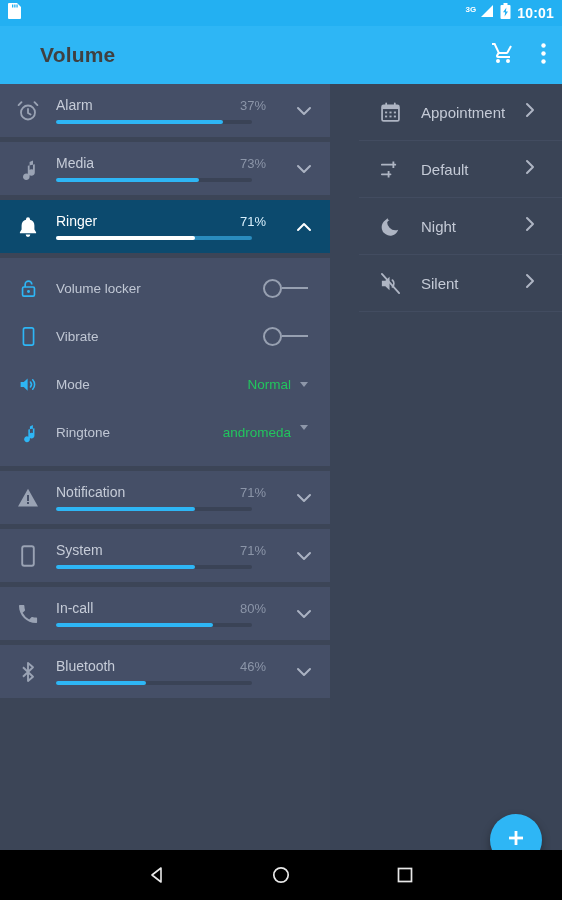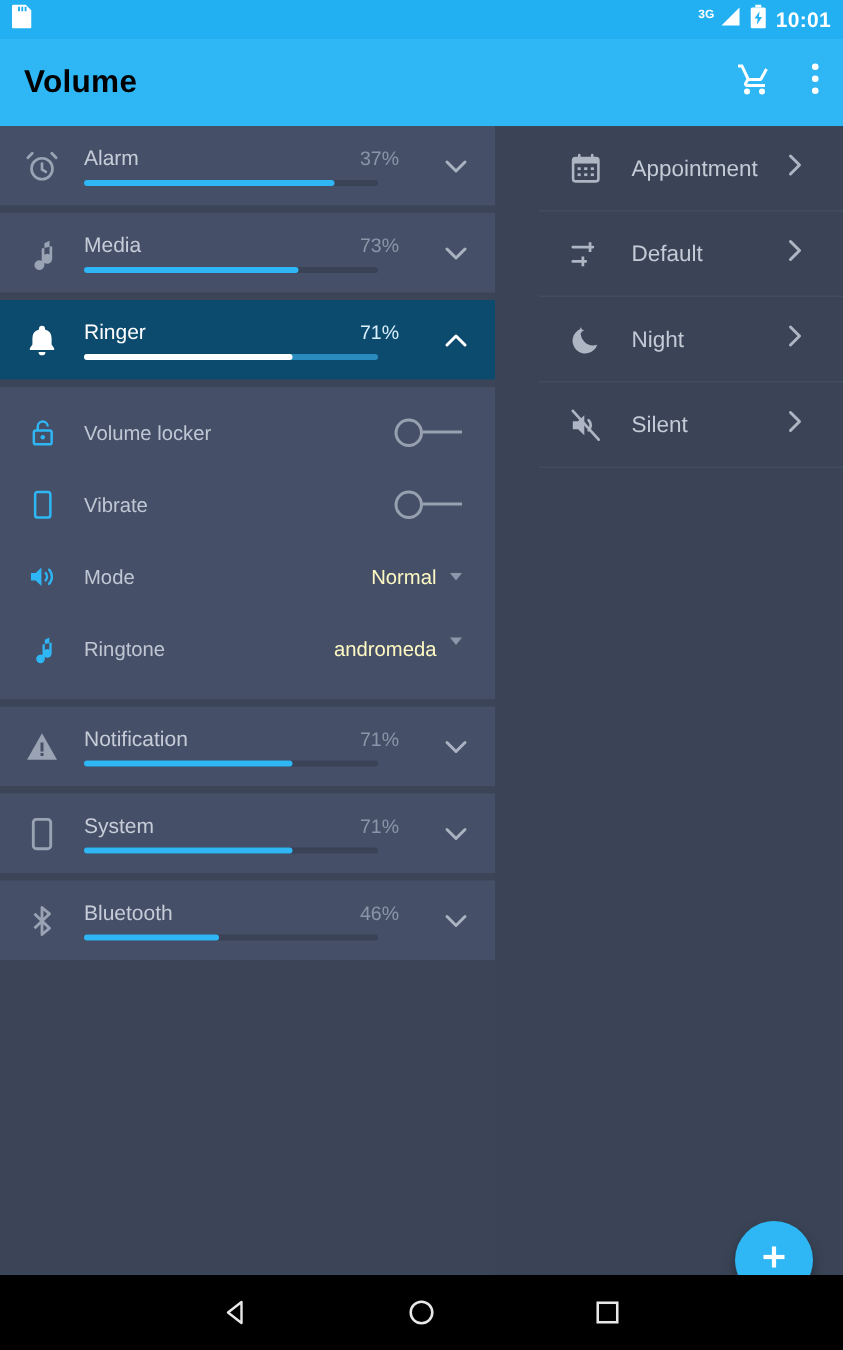--- a/index.html
+++ b/index.html
@@ -20,21 +20,21 @@
   .sb-left{ display:flex; align-items:center; gap:6px; }
   .sb-right{ margin-left:auto; display:flex; align-items:center; gap:6px; }
   .sb-time{ font-size:14px; font-weight:bold; letter-spacing:0.2px; }
   .sb-3g{ font-size:8px; font-weight:bold; position:relative; top:-4px; margin-right:-3px;}
 
   
   .appbar{
     position:absolute; top:26px; left:0; width:562px; height:58px;
     background:#2eb6f5; display:flex; align-items:center; padding:0 16px;
   }
-  .appbar-title{ color:#000000; font-size:21px; font-weight:bold; letter-spacing:.2px; }
+  .appbar-title{ color:#404040; font-size:21px; font-weight:bold; letter-spacing:.2px;margin-left:24px; }
   .appbar-actions{ margin-left:auto; display:flex; align-items:center; gap:26px; }
 
   
   .content{
     position:absolute; top:84px; left:0; width:562px; height:766px;
     background:#3e4759;
     padding-left:20px;
   }
   .left-pane{
     position:absolute; top:0; left:0; width:330px; height:766px;
@@ -80,21 +80,21 @@
   .sub-row{ height:48px; display:flex; align-items:center; }
   .sub-icon{ width:56px; display:flex; align-items:center; justify-content:center; color:#2eb6f5; }
   .sub-label{ font-size:13.5px; color:#c0c7d4; }
   .sub-ctrl{ margin-left:auto; padding-right:22px; display:flex; align-items:center; }
   .toggle{ display:flex; align-items:center; }
   .toggle .knob{
     width:19px; height:19px; border-radius:50%;
     border:2px solid #97a0b1; background:transparent;
   }
   .toggle .bar{ width:26px; height:2px; background:#97a0b1; }
-  .dd-value{ font-size:13.5px; color:#fef9c3; }
+  .dd-value{ font-size:13.5px; color:#22c55e; }
   .caret{
     margin-left:9px; width:0; height:0;
     border-left:4px solid transparent; border-right:4px solid transparent;
     border-top:5px solid #8e97a9;
   }
 
   
   .profile{
     height:57px; display:flex; align-items:center;
     border-bottom:1px solid #424c60;
@@ -329,20 +329,41 @@
               <rect x="6.2" y="2.2" width="11.6" height="19.6" rx="2" fill="none" stroke="#9aa3b4" stroke-width="1.9"></rect>
             </svg>
           </div>
           <div class="vol-main">
             <div class="vol-toprow">
               <span class="vol-label">System</span>
               <span class="vol-pct">71%</span>
             </div>
             <div class="track">
               <div class="fill" style="width:71%"></div>
+            </div>
+          </div>
+          <div class="chev">
+            <svg width="20" height="20" viewBox="0 0 20 20">
+              <path d="M4 7l6 6 6-6" fill="none" stroke="#aab2c2" stroke-width="2" stroke-linecap="round" stroke-linejoin="round"></path>
+            </svg>
+          </div>
+        </div>
+        <div class="vol-card">
+          <div class="vol-icon">
+            <svg width="24" height="24" viewBox="0 0 24 24">
+              <path fill="#9aa3b4" d="M6.6 10.8a15.5 15.5 0 0 0 6.6 6.6l2.2-2.2c.3-.3.7-.4 1-.2 1.2.4 2.4.6 3.7.6.6 0 1 .4 1 1V20c0 .6-.4 1-1 1C10.6 21 3 13.4 3 4c0-.6.4-1 1-1h3.4c.6 0 1 .4 1 1 0 1.3.2 2.5.6 3.7.1.3 0 .7-.2 1z"></path>
+            </svg>
+          </div>
+          <div class="vol-main">
+            <div class="vol-toprow">
+              <span class="vol-label">In-call</span>
+              <span class="vol-pct">80%</span>
+            </div>
+            <div class="track">
+              <div class="fill" style="width:80%"></div>
             </div>
           </div>
           <div class="chev">
             <svg width="20" height="20" viewBox="0 0 20 20">
               <path d="M4 7l6 6 6-6" fill="none" stroke="#aab2c2" stroke-width="2" stroke-linecap="round" stroke-linejoin="round"></path>
             </svg>
           </div>
         </div>
         <div class="vol-card">
           <div class="vol-icon">

